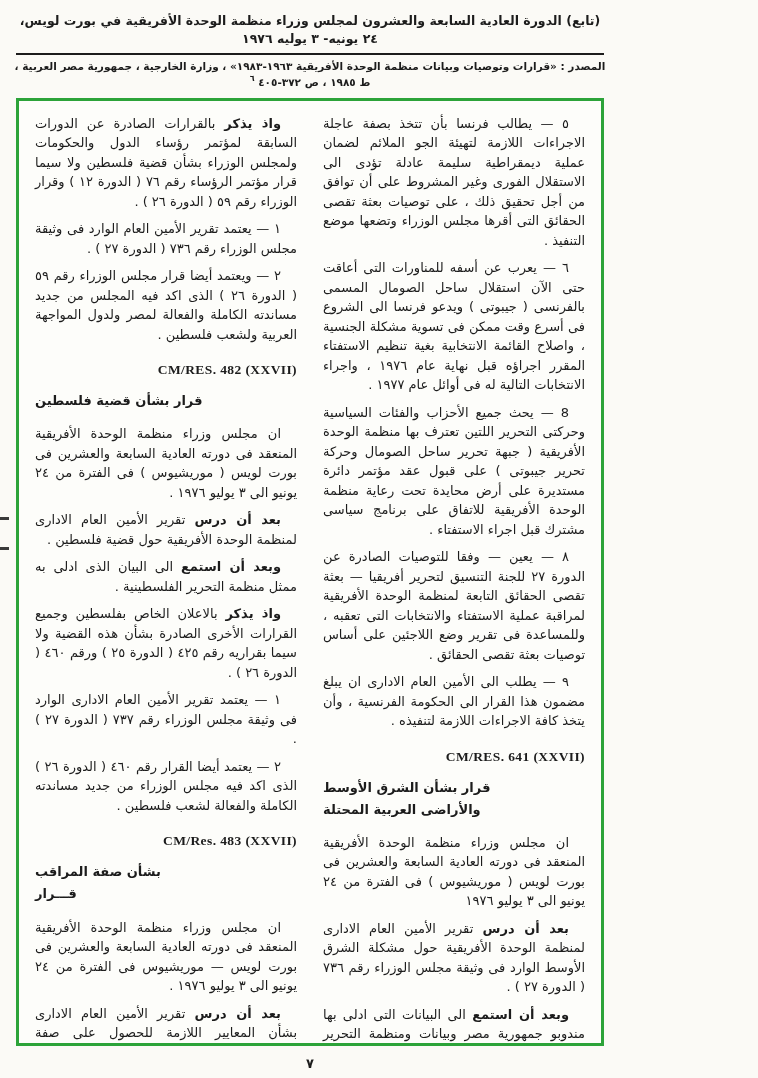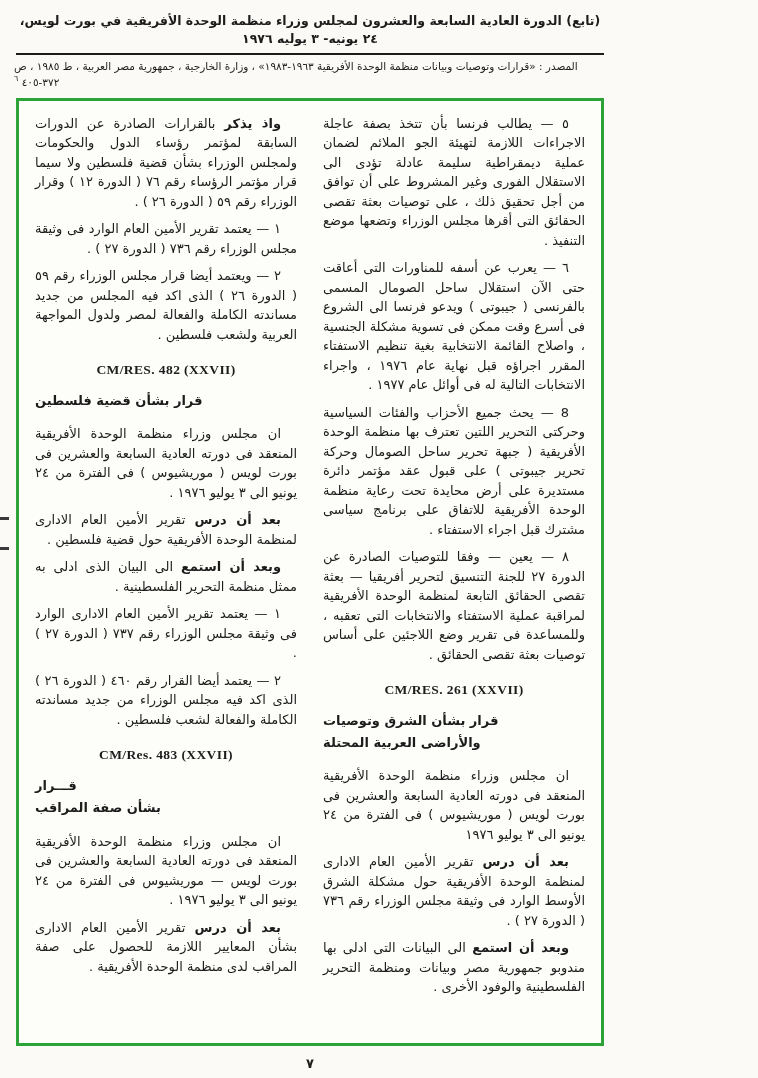--- a/index.html
+++ b/index.html
@@ -18,22 +18,22 @@
   .header { padding: 12px 14px 0 14px; }
   .header-title {
     font-size: 12.5px;
     font-weight: bold;
     text-align: center;
     line-height: 1.4;
   }
   .header-rule { border-top: 2px solid #1c1c1c; margin: 6px 2px 5px 2px; height: 0; }
   .header-source {
     font-size: 10.5px;
-    font-weight: normal;
-    text-align: left;
+    font-weight: bold;
+    text-align: center;
     line-height: 1.3;
   }
   .header-source sup { font-size: 8px; }
 
   
   .frame {
     margin: 9px 16px 0 16px;
     height: 948px;
     border: 3px solid #2ca339;
     background: #fdfdfa;
@@ -48,21 +48,21 @@
     font-size: 13px;
     line-height: 1.5;
     text-align: justify;
     text-indent: 16px;
     margin: 0 0 8px 0;
   }
   .para .lead { font-weight: bold; }
 
   .ref {
     direction: ltr;
-    text-align: center;
+    text-align: right;
     font-family: "Liberation Serif", "DejaVu Serif", serif;
     font-size: 13.5px;
     font-weight: bold;
     letter-spacing: 0.4px;
     margin: 18px 0 12px 0;
   }
   .title {
     text-align: left;
     font-weight: bold;
     font-size: 13px;
@@ -94,24 +94,25 @@
     <div class="header-source"><span>المصدر : «قرارات وتوصيات وبيانات منظمة الوحدة الأفريقية ١٩٦٣-١٩٨٣» ، وزارة الخارجية ، جمهورية مصر العربية ، ط ١٩٨٥ ، ص ٣٧٢-٤٠٥</span> <sup>٦</sup></div>
   </header>
 
   <div class="frame">
 
     <section class="col">
       <p class="para">٥ — يطالب فرنسا بأن تتخذ بصفة عاجلة الاجراءات اللازمة لتهيئة الجو الملائم لضمان عملية ديمقراطية سليمة عادلة تؤدى الى الاستقلال الفورى وغير المشروط على أن توافق من أجل تحقيق ذلك ، على توصيات بعثة تقصى الحقائق التى أقرها مجلس الوزراء وتضعها موضع التنفيذ .</p>
       <p class="para">٦ — يعرب عن أسفه للمناورات التى أعاقت حتى الآن استقلال ساحل الصومال المسمى بالفرنسى ( جيبوتى ) ويدعو فرنسا الى الشروع فى أسرع وقت ممكن فى تسوية مشكلة الجنسية ، واصلاح القائمة الانتخابية بغية تنظيم الاستفتاء المقرر اجراؤه قبل نهاية عام ١٩٧٦ ، واجراء الانتخابات التالية له فى أوائل عام ١٩٧٧ .</p>
       <p class="para">8 — يحث جميع الأحزاب والفئات السياسية وحركتى التحرير اللتين تعترف بها منظمة الوحدة الأفريقية ( جبهة تحرير ساحل الصومال وحركة تحرير جيبوتى ) على قبول عقد مؤتمر دائرة مستديرة على أرض محايدة تحت رعاية منظمة الوحدة الأفريقية للاتفاق على برنامج سياسى مشترك قبل اجراء الاستفتاء .</p>
       <p class="para">٨ — يعين — وفقا للتوصيات الصادرة عن الدورة ٢٧ للجنة التنسيق لتحرير أفريقيا — بعثة تقصى الحقائق التابعة لمنظمة الوحدة الأفريقية لمراقبة عملية الاستفتاء والانتخابات التى تعقبه ، وللمساعدة فى تقرير وضع اللاجئين على أساس توصيات بعثة تقصى الحقائق .</p>
+      <p class="para">٩ — يطلب الى الأمين العام الادارى ان يبلغ مضمون هذا القرار الى الحكومة الفرنسية ، وأن يتخذ كافة الاجراءات اللازمة لتنفيذه .</p>
 
-      <div class="ref" dir="ltr">CM/RES. 261 (XXVII)</div>
+      <div class="ref" dir="ltr">CM/RES. 641 (XXVII)</div>
       <div class="title">
-        <div>قرار بشأن الشرق وتوصيات</div>
+        <div>قرار بشأن الشرق الأوسط</div>
         <div>والأراضى العربية المحتلة</div>
       </div>
 
       <p class="para">ان مجلس وزراء منظمة الوحدة الأفريقية المنعقد فى دورته العادية السابعة والعشرين فى بورت لويس ( موريشيوس ) فى الفترة من ٢٤ يونيو الى ٣ يوليو ١٩٧٦</p>
       <p class="para"><span class="lead">بعد أن درس</span><span> تقرير الأمين العام الادارى لمنظمة الوحدة الأفريقية حول مشكلة الشرق الأوسط الوارد فى وثيقة مجلس الوزراء رقم ٧٣٦ ( الدورة ٢٧ ) .</span></p>
       <p class="para"><span class="lead">وبعد أن استمع</span><span> الى البيانات التى ادلى بها مندوبو جمهورية مصر وبيانات ومنظمة التحرير الفلسطينية والوفود الأخرى .</span></p>
     </section>
 
     <section class="col">
       <p class="para"><span class="lead">واذ يذكر</span><span> بالقرارات الصادرة عن الدورات السابقة لمؤتمر رؤساء الدول والحكومات ولمجلس الوزراء بشأن قضية فلسطين ولا سيما قرار مؤتمر الرؤساء رقم ٧٦ ( الدورة ١٢ ) وقرار الوزراء رقم ٥٩ ( الدورة ٢٦ ) .</span></p>
@@ -119,27 +120,28 @@
       <p class="para">٢ — ويعتمد أيضا قرار مجلس الوزراء رقم ٥٩ ( الدورة ٢٦ ) الذى اكد فيه المجلس من جديد مساندته الكاملة والفعالة لمصر ولدول المواجهة العربية ولشعب فلسطين .</p>
 
       <div class="ref" dir="ltr">CM/RES. 482 (XXVII)</div>
       <div class="title">
         <div>قرار بشأن قضية فلسطين</div>
       </div>
 
       <p class="para">ان مجلس وزراء منظمة الوحدة الأفريقية المنعقد فى دورته العادية السابعة والعشرين فى بورت لويس ( موريشيوس ) فى الفترة من ٢٤ يونيو الى ٣ يوليو ١٩٧٦ .</p>
       <p class="para"><span class="lead">بعد أن درس</span><span> تقرير الأمين العام الادارى لمنظمة الوحدة الأفريقية حول قضية فلسطين .</span></p>
       <p class="para"><span class="lead">وبعد أن استمع</span><span> الى البيان الذى ادلى به ممثل منظمة التحرير الفلسطينية .</span></p>
+      <p class="para"><span class="lead">واذ يذكر</span><span> بالاعلان الخاص بفلسطين وجميع القرارات الأخرى الصادرة بشأن هذه القضية ولا سيما بقراريه رقم ٤٢٥ ( الدورة ٢٥ ) ورقم ٤٦٠ ( الدورة ٢٦ ) .</span></p>
       <p class="para">١ — يعتمد تقرير الأمين العام الادارى الوارد فى وثيقة مجلس الوزراء رقم ٧٣٧ ( الدورة ٢٧ ) .</p>
       <p class="para">٢ — يعتمد أيضا القرار رقم ٤٦٠ ( الدورة ٢٦ ) الذى اكد فيه مجلس الوزراء من جديد مساندته الكاملة والفعالة لشعب فلسطين .</p>
 
       <div class="ref" dir="ltr">CM/Res. 483 (XXVII)</div>
       <div class="title">
+        <div>بشأن صفة المراقب</div>
         <div>قـــرار</div>
-        <div>بشأن صفة المراقب</div>
       </div>
 
       <p class="para">ان مجلس وزراء منظمة الوحدة الأفريقية المنعقد فى دورته العادية السابعة والعشرين فى بورت لويس — موريشيوس فى الفترة من ٢٤ يونيو الى ٣ يوليو ١٩٧٦ .</p>
       <p class="para"><span class="lead">بعد أن درس</span><span> تقرير الأمين العام الادارى بشأن المعايير اللازمة للحصول على صفة المراقب لدى منظمة الوحدة الأفريقية .</span></p>
     </section>
 
   </div>
 
   <div class="page-number">٧</div>
 

